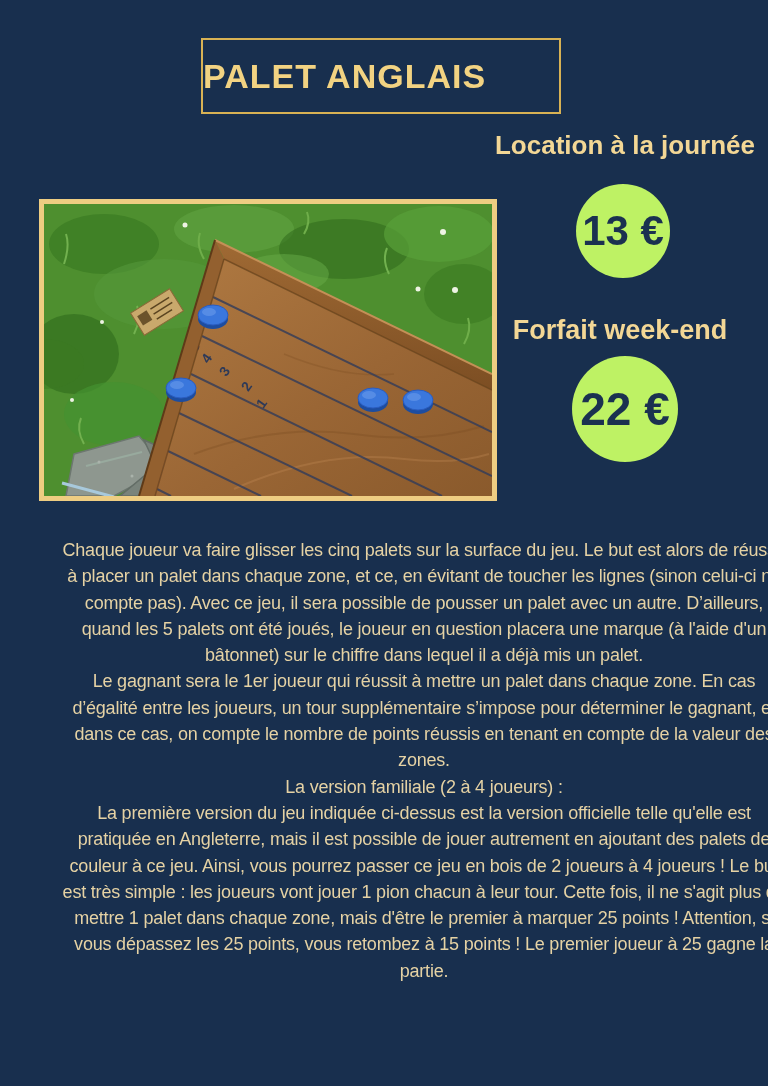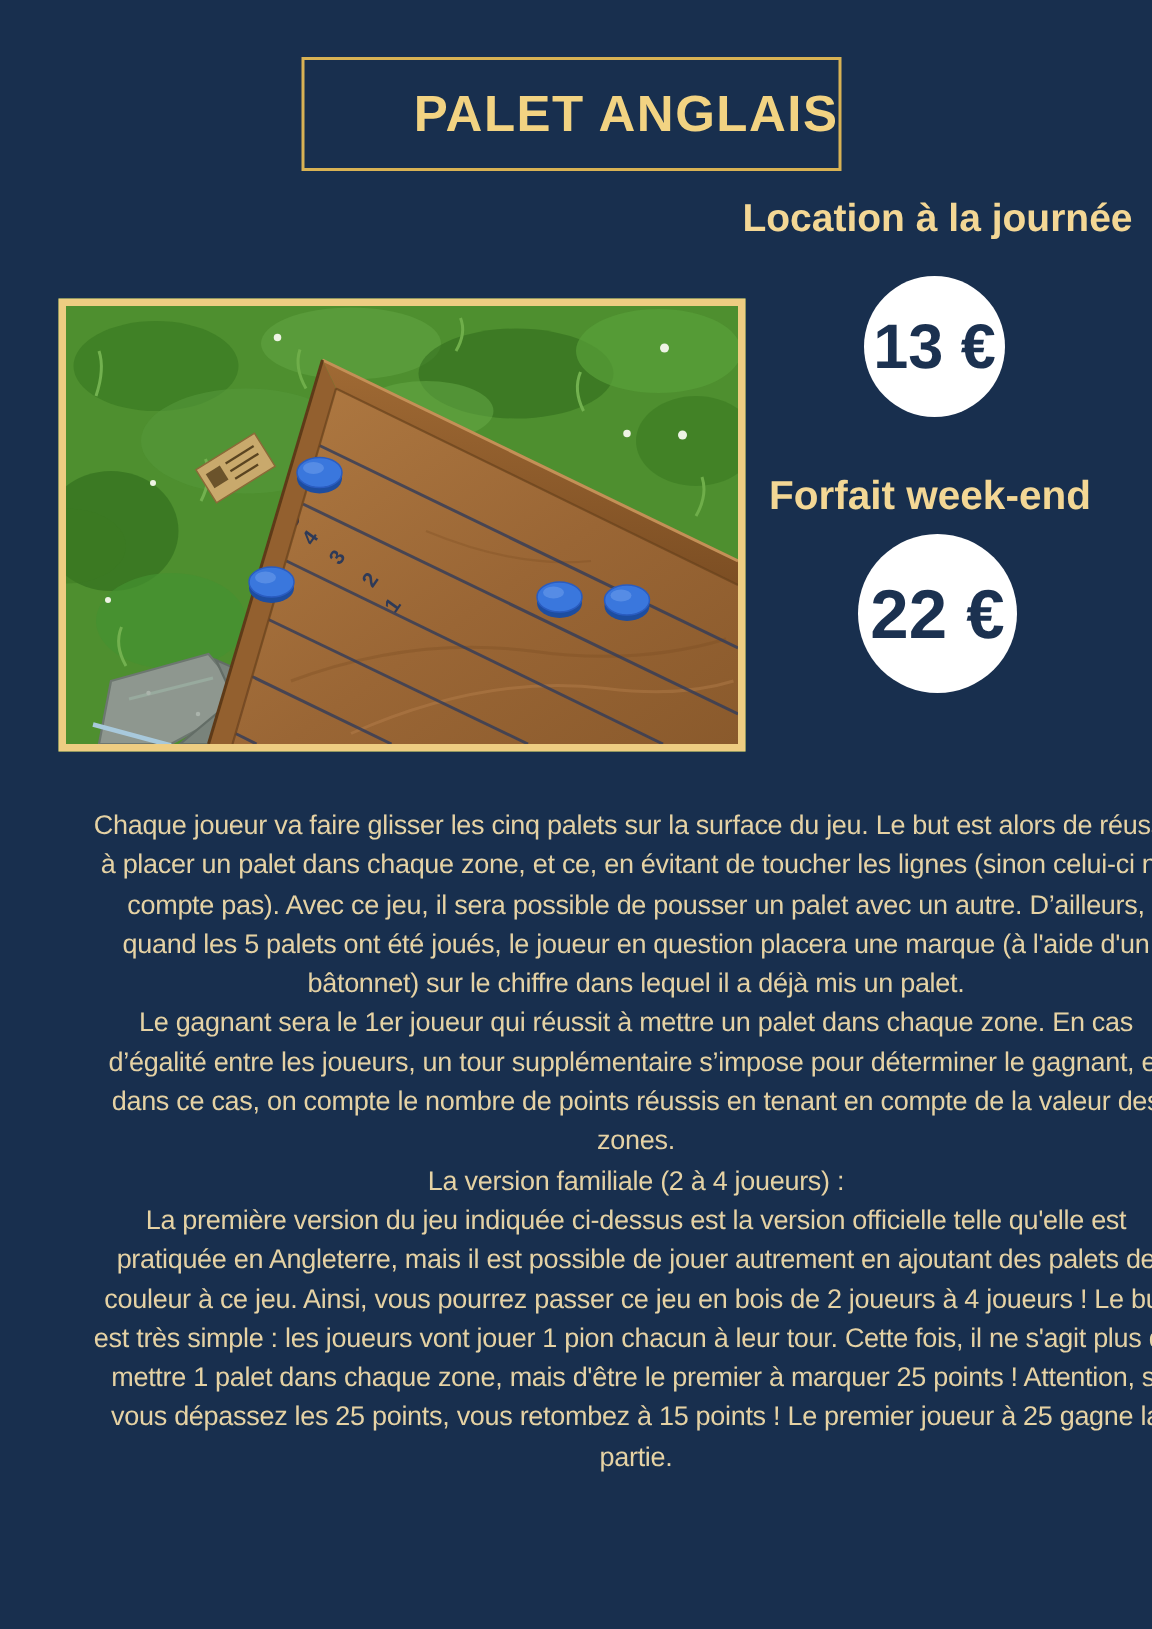--- a/index.html
+++ b/index.html
@@ -7,35 +7,35 @@
     width: 768px; height: 1086px;
     background: #182f4e;
     position: relative;
     overflow: hidden;
     font-family: "Liberation Sans", sans-serif;
   }
   .title-box {
     position: absolute; left: 201px; top: 38px;
     width: 356px; height: 72px;
     border: 2px solid #d8b254;
-    display: flex; align-items: center; justify-content: flex-end;
+    display: flex; align-items: center; justify-content: flex-start;
   }
   .title-text {
     color: #f2d382; font-size: 34px; font-weight: 700; letter-spacing: 1px;
   }
   .price-heading {
     position: absolute; width: 340px; text-align: center;
     color: #f3d795; font-size: 26px; font-weight: 700;
     white-space: nowrap;
   }
   .heading-day { left: 455px; top: 130px; }
   .heading-weekend { left: 450px; top: 315px; font-size: 27px; }
   .price-circle {
     position: absolute; border-radius: 50%;
-    background: #ffffff;
+    background: #bef264;
     display: flex; align-items: center; justify-content: center;
     color: #1b3150; font-weight: 700;
   }
   .circle-day { left: 576px; top: 184px; width: 94px; height: 94px; font-size: 42px; }
   .circle-weekend { left: 572px; top: 356px; width: 106px; height: 106px; font-size: 46px; justify-content: center; }
   .photo-frame {
     position: absolute; left: 39px; top: 199px;
     width: 448px; height: 292px;
     border: 5px solid #eecd82;
     background: #4e8f2f;

